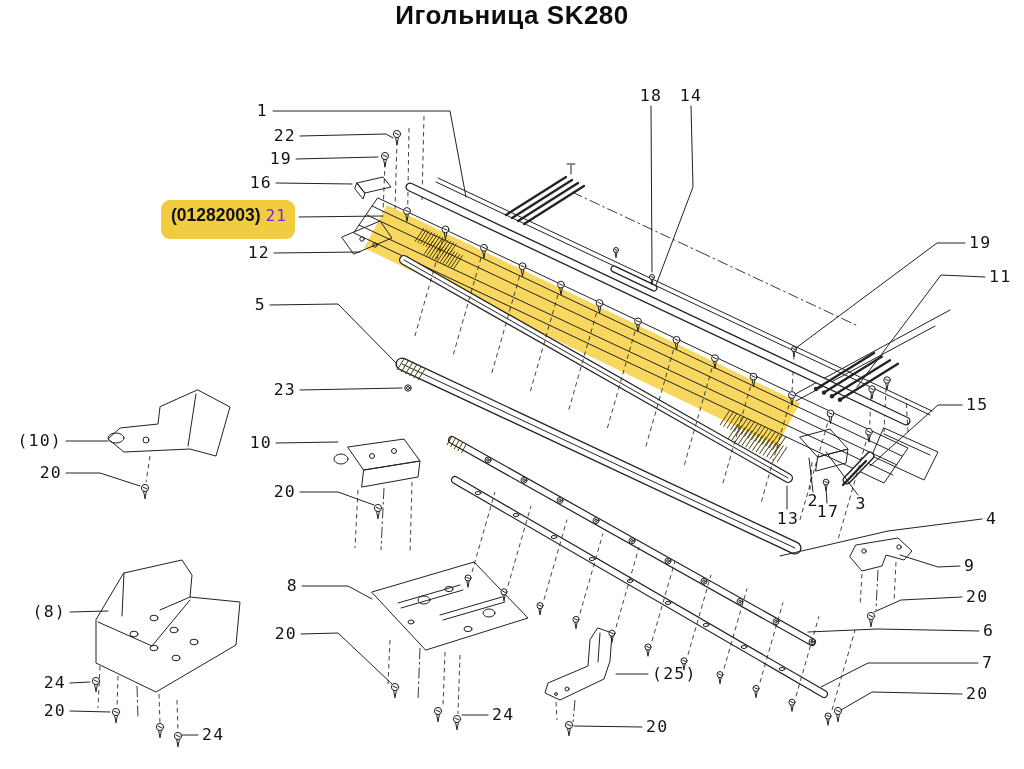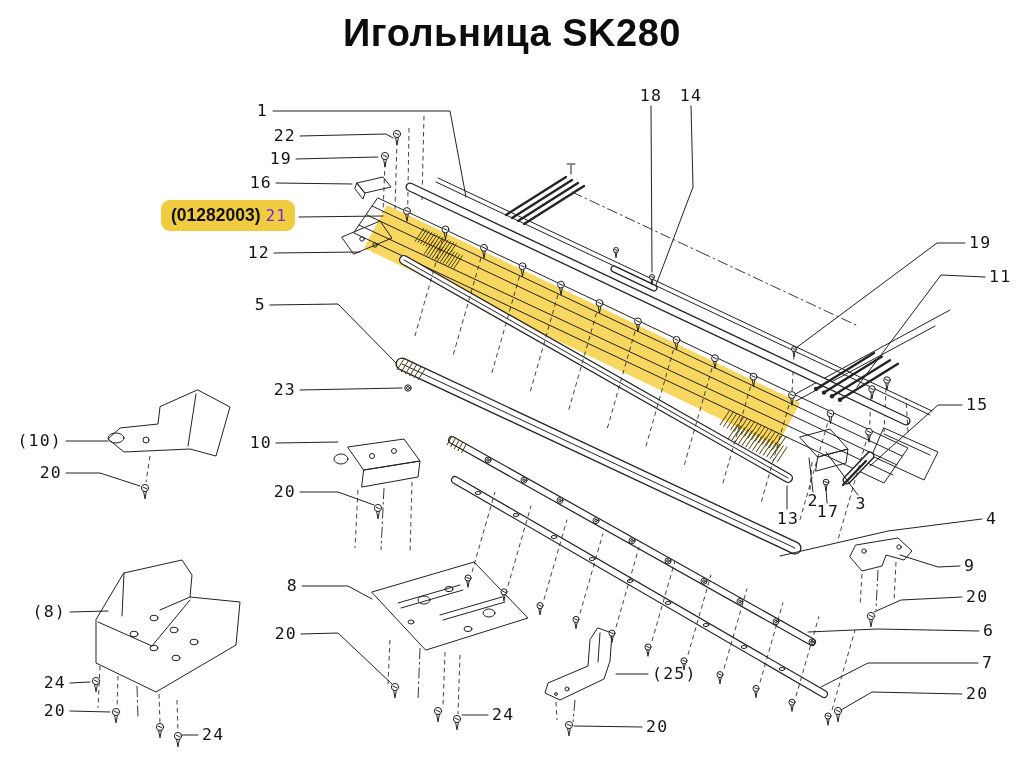--- a/index.html
+++ b/index.html
@@ -1,30 +1,30 @@
 <!DOCTYPE html>
 <html><head>
 <meta charset="utf-8">
 <style>
   html,body{margin:0;padding:0;background:#fff;}
   .stage{position:relative;width:1024px;height:769px;background:#fff;overflow:hidden;
          font-family:"Liberation Sans",sans-serif;}
-  .title{position:absolute;top:12px;left:0;width:100%;text-align:center;
-         font-size:38px;font-weight:bold;color:#0d0d0d;letter-spacing:.5px;}
+  .title{position:absolute;top:0;left:0;width:100%;text-align:center;
+         font-size:26px;font-weight:bold;color:#0d0d0d;letter-spacing:.5px;}
   svg{position:absolute;left:0;top:0;}
   .ln{stroke:#222;fill:none;stroke-linecap:round;stroke-linejoin:round;}
   .dsh{stroke:#222;fill:none;stroke-width:.85;stroke-dasharray:4.5 3.5;}
   .dd{stroke:#222;fill:none;stroke-width:.9;stroke-dasharray:11 3 2.5 3;}
   .cd{stroke:#222;fill:none;stroke-linecap:round;}
   .cw{stroke:#fff;fill:none;stroke-linecap:round;}
   .st{stroke:#222;fill:none;stroke-width:2.3;stroke-linecap:round;}
   .ht{stroke:#4a3b00;fill:none;stroke-width:1;}
   .co{font-family:"DejaVu Sans Mono",monospace;font-size:16.5px;fill:#141414;letter-spacing:1.2px;}
   .hl-label{position:absolute;left:161px;top:200px;height:31px;display:flex;align-items:center;
-            gap:5px;padding:0 8px 0 10px;border-radius:9px;cursor:pointer;}
+            gap:5px;padding:0 8px 8px 10px;border-radius:9px;cursor:pointer;}
   .hl-label .code{font-weight:bold;font-size:17.5px;color:#111;}
   .hl-label .num{font-family:"DejaVu Sans Mono",monospace;font-size:16px;color:#6d28d9;letter-spacing:1px;}
 </style>
 </head>
 <body>
 
 <div class="stage">
 
   <div class="title">Игольница SK280</div>
 

